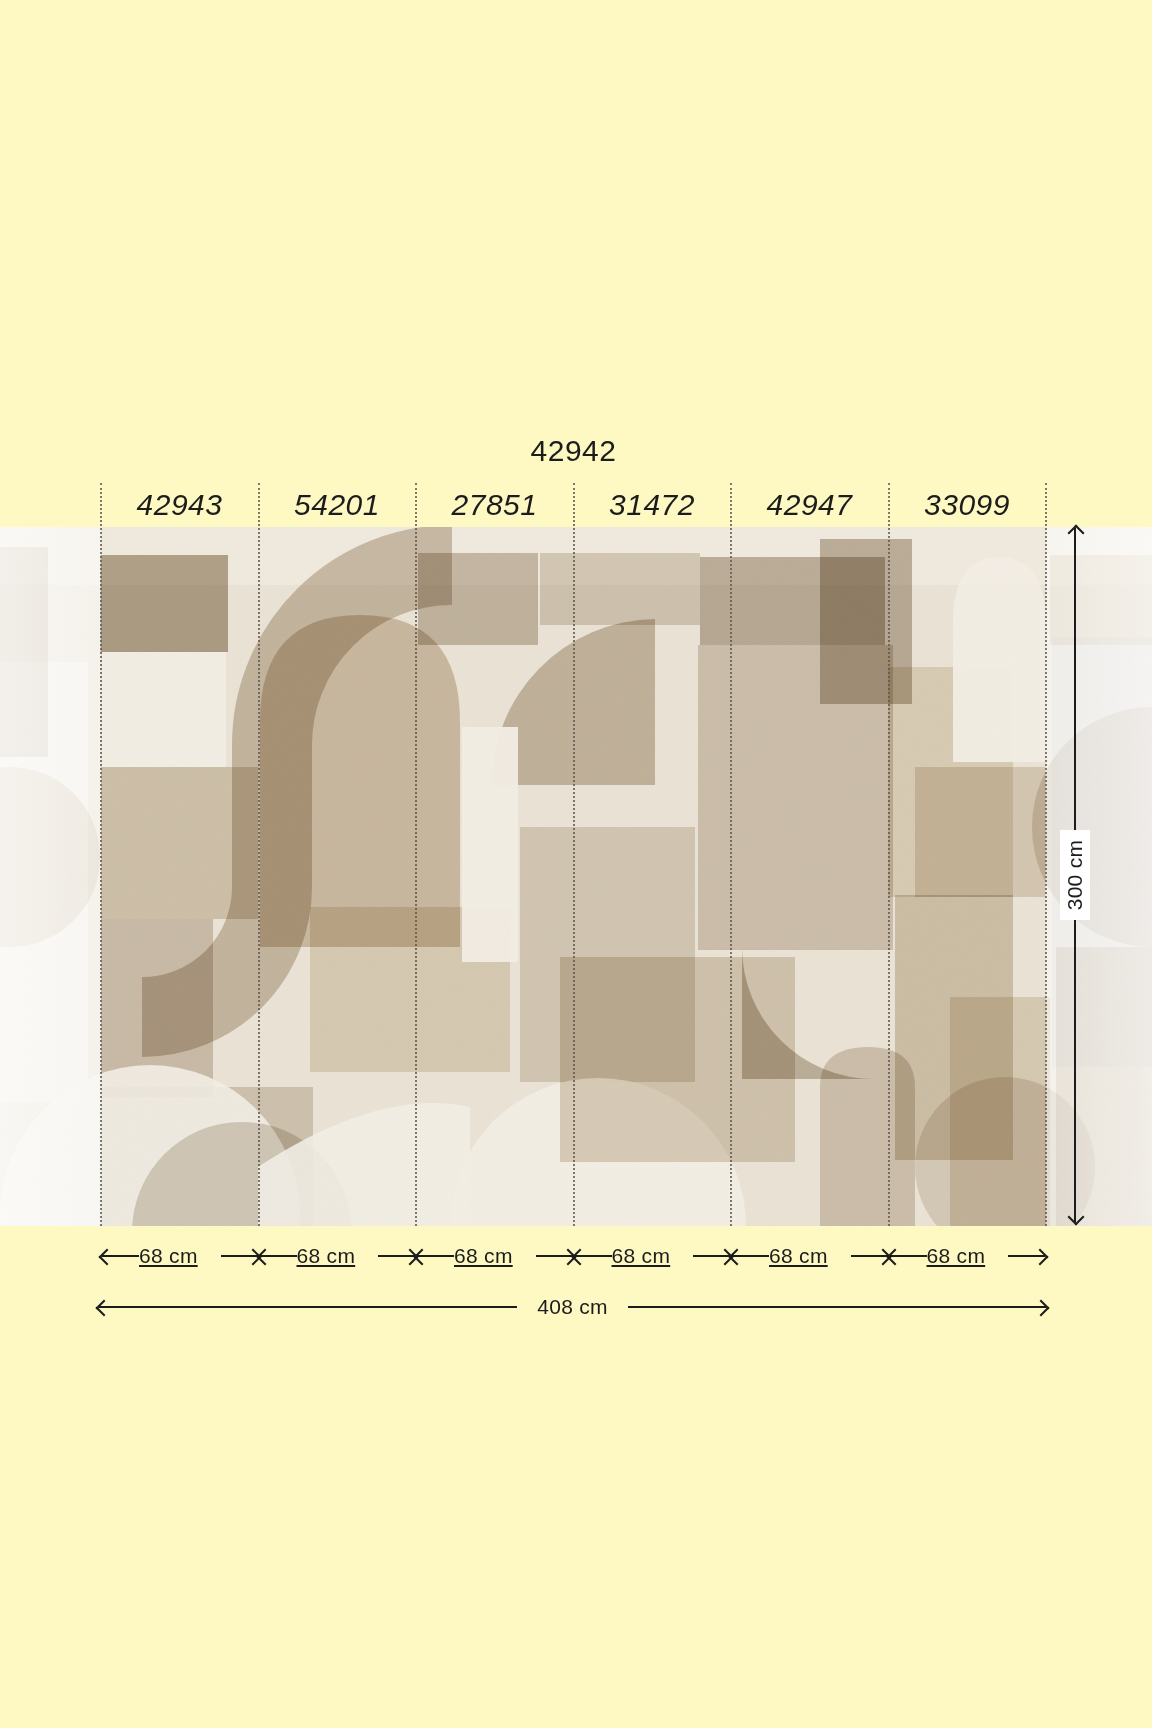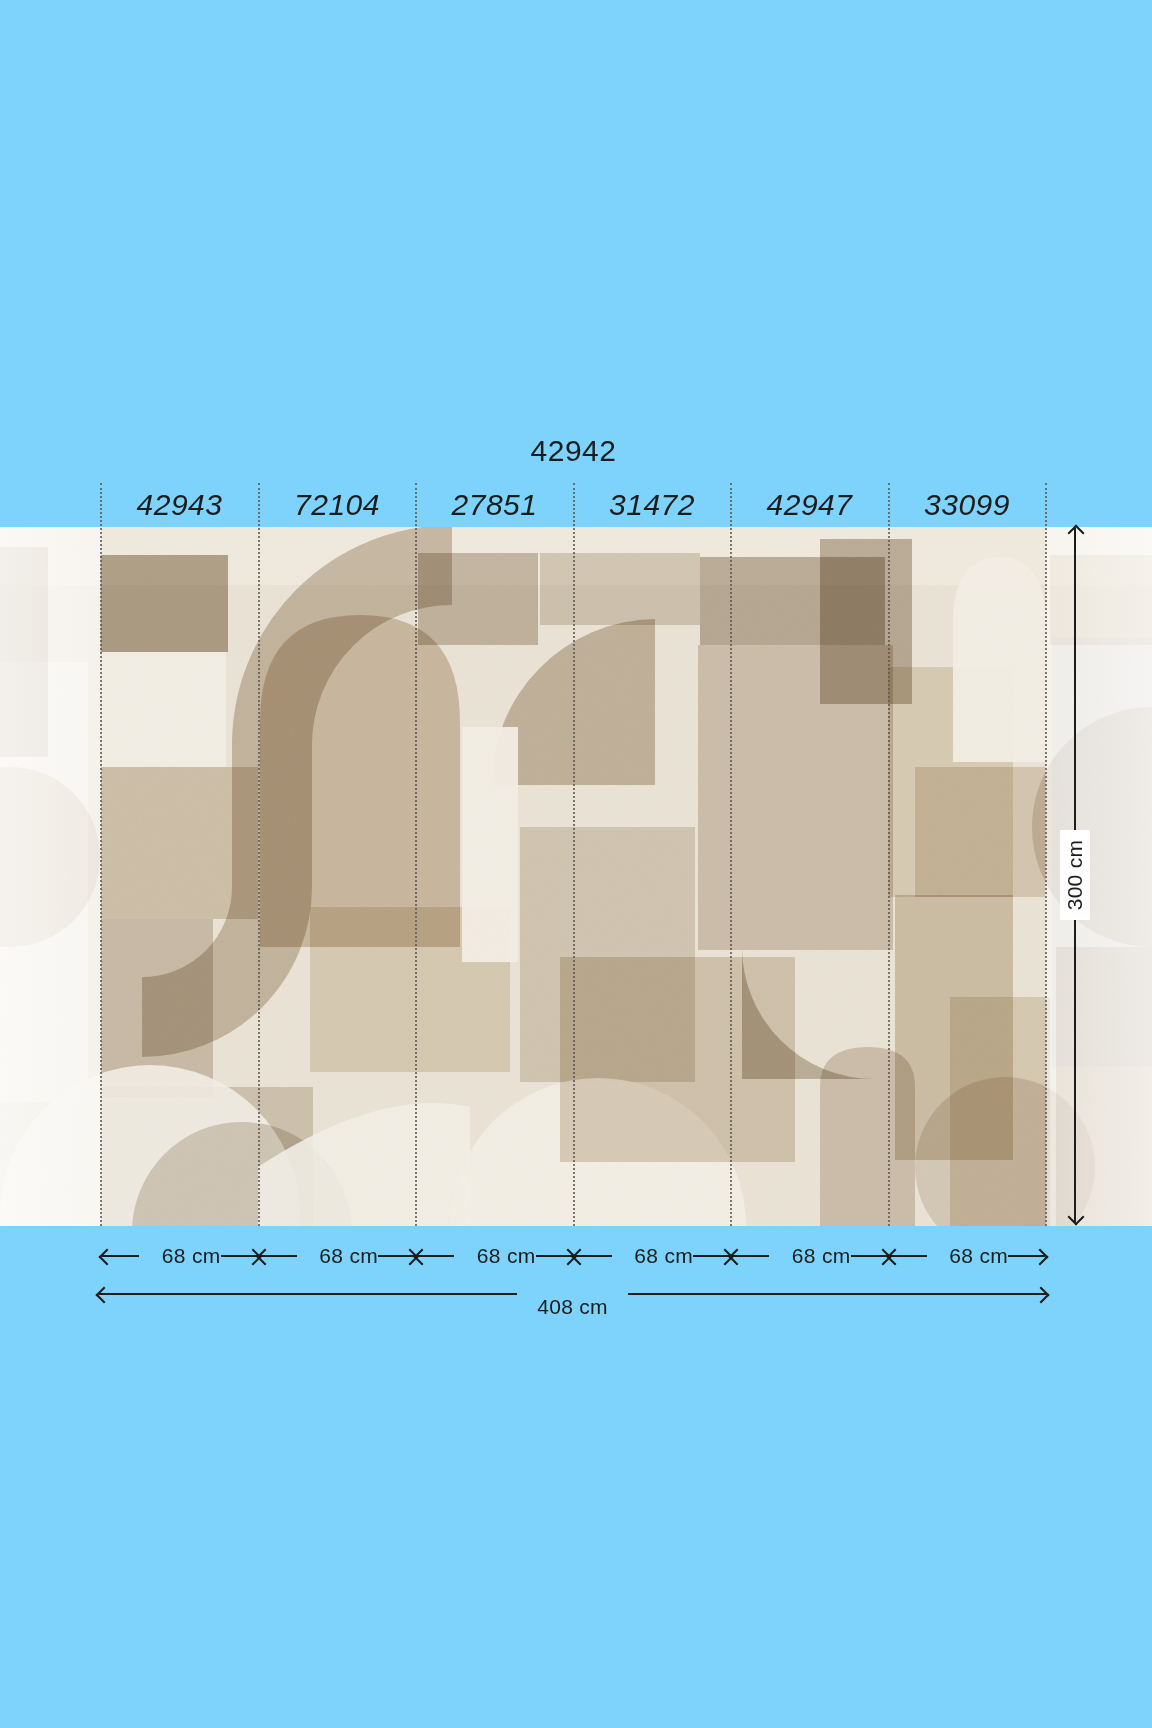--- a/index.html
+++ b/index.html
@@ -1,17 +1,17 @@
 <!DOCTYPE html>
 <html><head>
 <meta charset="utf-8">
 <style>
   html,body{margin:0;padding:0;background:#ffffff;}
   #page{
-    position:relative;width:1152px;height:1728px;margin:0 auto;background:#7dd3fc;
+    position:relative;width:1152px;height:1728px;margin:0 auto;background:#fef9c3;
     font-family:"Liberation Sans","DejaVu Sans",sans-serif;color:#1c1c1c;overflow:hidden;
   }
   .code-text{font-size:30px;letter-spacing:.5px;color:#1c1c1c;}
   .dim-text{font-size:21px;letter-spacing:.3px;color:#1c1c1c;}
 
   
   .mural-title{position:absolute;left:101px;width:945px;top:432px;height:38px;
     line-height:38px;text-align:center;}
 
   
@@ -42,42 +42,42 @@
   .vlabel span{position:absolute;display:block;width:90px;height:22px;line-height:22px;text-align:center;
     left:50%;top:50%;margin-left:-45px;margin-top:-11px;transform:rotate(-90deg);white-space:nowrap;}
 
   
   .seg{position:absolute;top:1242px;height:28px;display:flex;align-items:center;}
   .harrow{height:2px;background:#1c1c1c;position:relative;width:37px;flex:0 0 37px;}
   .harrow.left::before{content:'';position:absolute;left:-1px;top:-4px;width:10px;height:10px;
     border-left:2px solid #1c1c1c;border-bottom:2px solid #1c1c1c;transform:rotate(45deg);}
   .harrow.right::after{content:'';position:absolute;right:-1px;top:-4px;width:10px;height:10px;
     border-right:2px solid #1c1c1c;border-top:2px solid #1c1c1c;transform:rotate(45deg);}
-  .seg .dim-label{flex:1;text-align:right;line-height:28px;}
+  .seg .dim-label{flex:1;text-align:left;line-height:28px;text-decoration:underline;}
 
   
-  .total-row{position:absolute;left:99px;width:947px;top:1293px;height:28px;display:flex;align-items:flex-start;gap:20px;}
+  .total-row{position:absolute;left:99px;width:947px;top:1293px;height:28px;display:flex;align-items:center;gap:20px;}
   .long-arrow{flex:1;height:2px;background:#1c1c1c;position:relative;}
   .long-arrow.left::before{content:'';position:absolute;left:-1px;top:-4px;width:10px;height:10px;
     border-left:2px solid #1c1c1c;border-bottom:2px solid #1c1c1c;transform:rotate(45deg);}
   .long-arrow.right::after{content:'';position:absolute;right:-1px;top:-4px;width:10px;height:10px;
     border-right:2px solid #1c1c1c;border-top:2px solid #1c1c1c;transform:rotate(45deg);}
   .total-row .dim-label{line-height:28px;}
 
   .repeat-note{position:absolute;left:101px;width:945px;top:1341px;height:30px;line-height:30px;text-align:center;font-size:22px;}
 </style>
 </head>
 <body>
 
 <div id="page">
 
   <div class="mural-title code-text">42942</div>
 
   <div class="panel-label code-text" style="left:101px">42943</div>
-  <div class="panel-label code-text" style="left:258.5px">72104</div>
+  <div class="panel-label code-text" style="left:258.5px">54201</div>
   <div class="panel-label code-text" style="left:416px">27851</div>
   <div class="panel-label code-text" style="left:573.5px">31472</div>
   <div class="panel-label code-text" style="left:731px">42947</div>
   <div class="panel-label code-text" style="left:888.5px">33099</div>
 
   <div class="mural">
     <svg viewBox="0 0 1152 699" preserveAspectRatio="none" aria-hidden="true">
       <defs>
         <filter id="grain" x="0" y="0" width="100%" height="100%">
           <feTurbulence type="fractalNoise" baseFrequency="0.85" numOctaves="2" stitchTiles="stitch"></feTurbulence>

